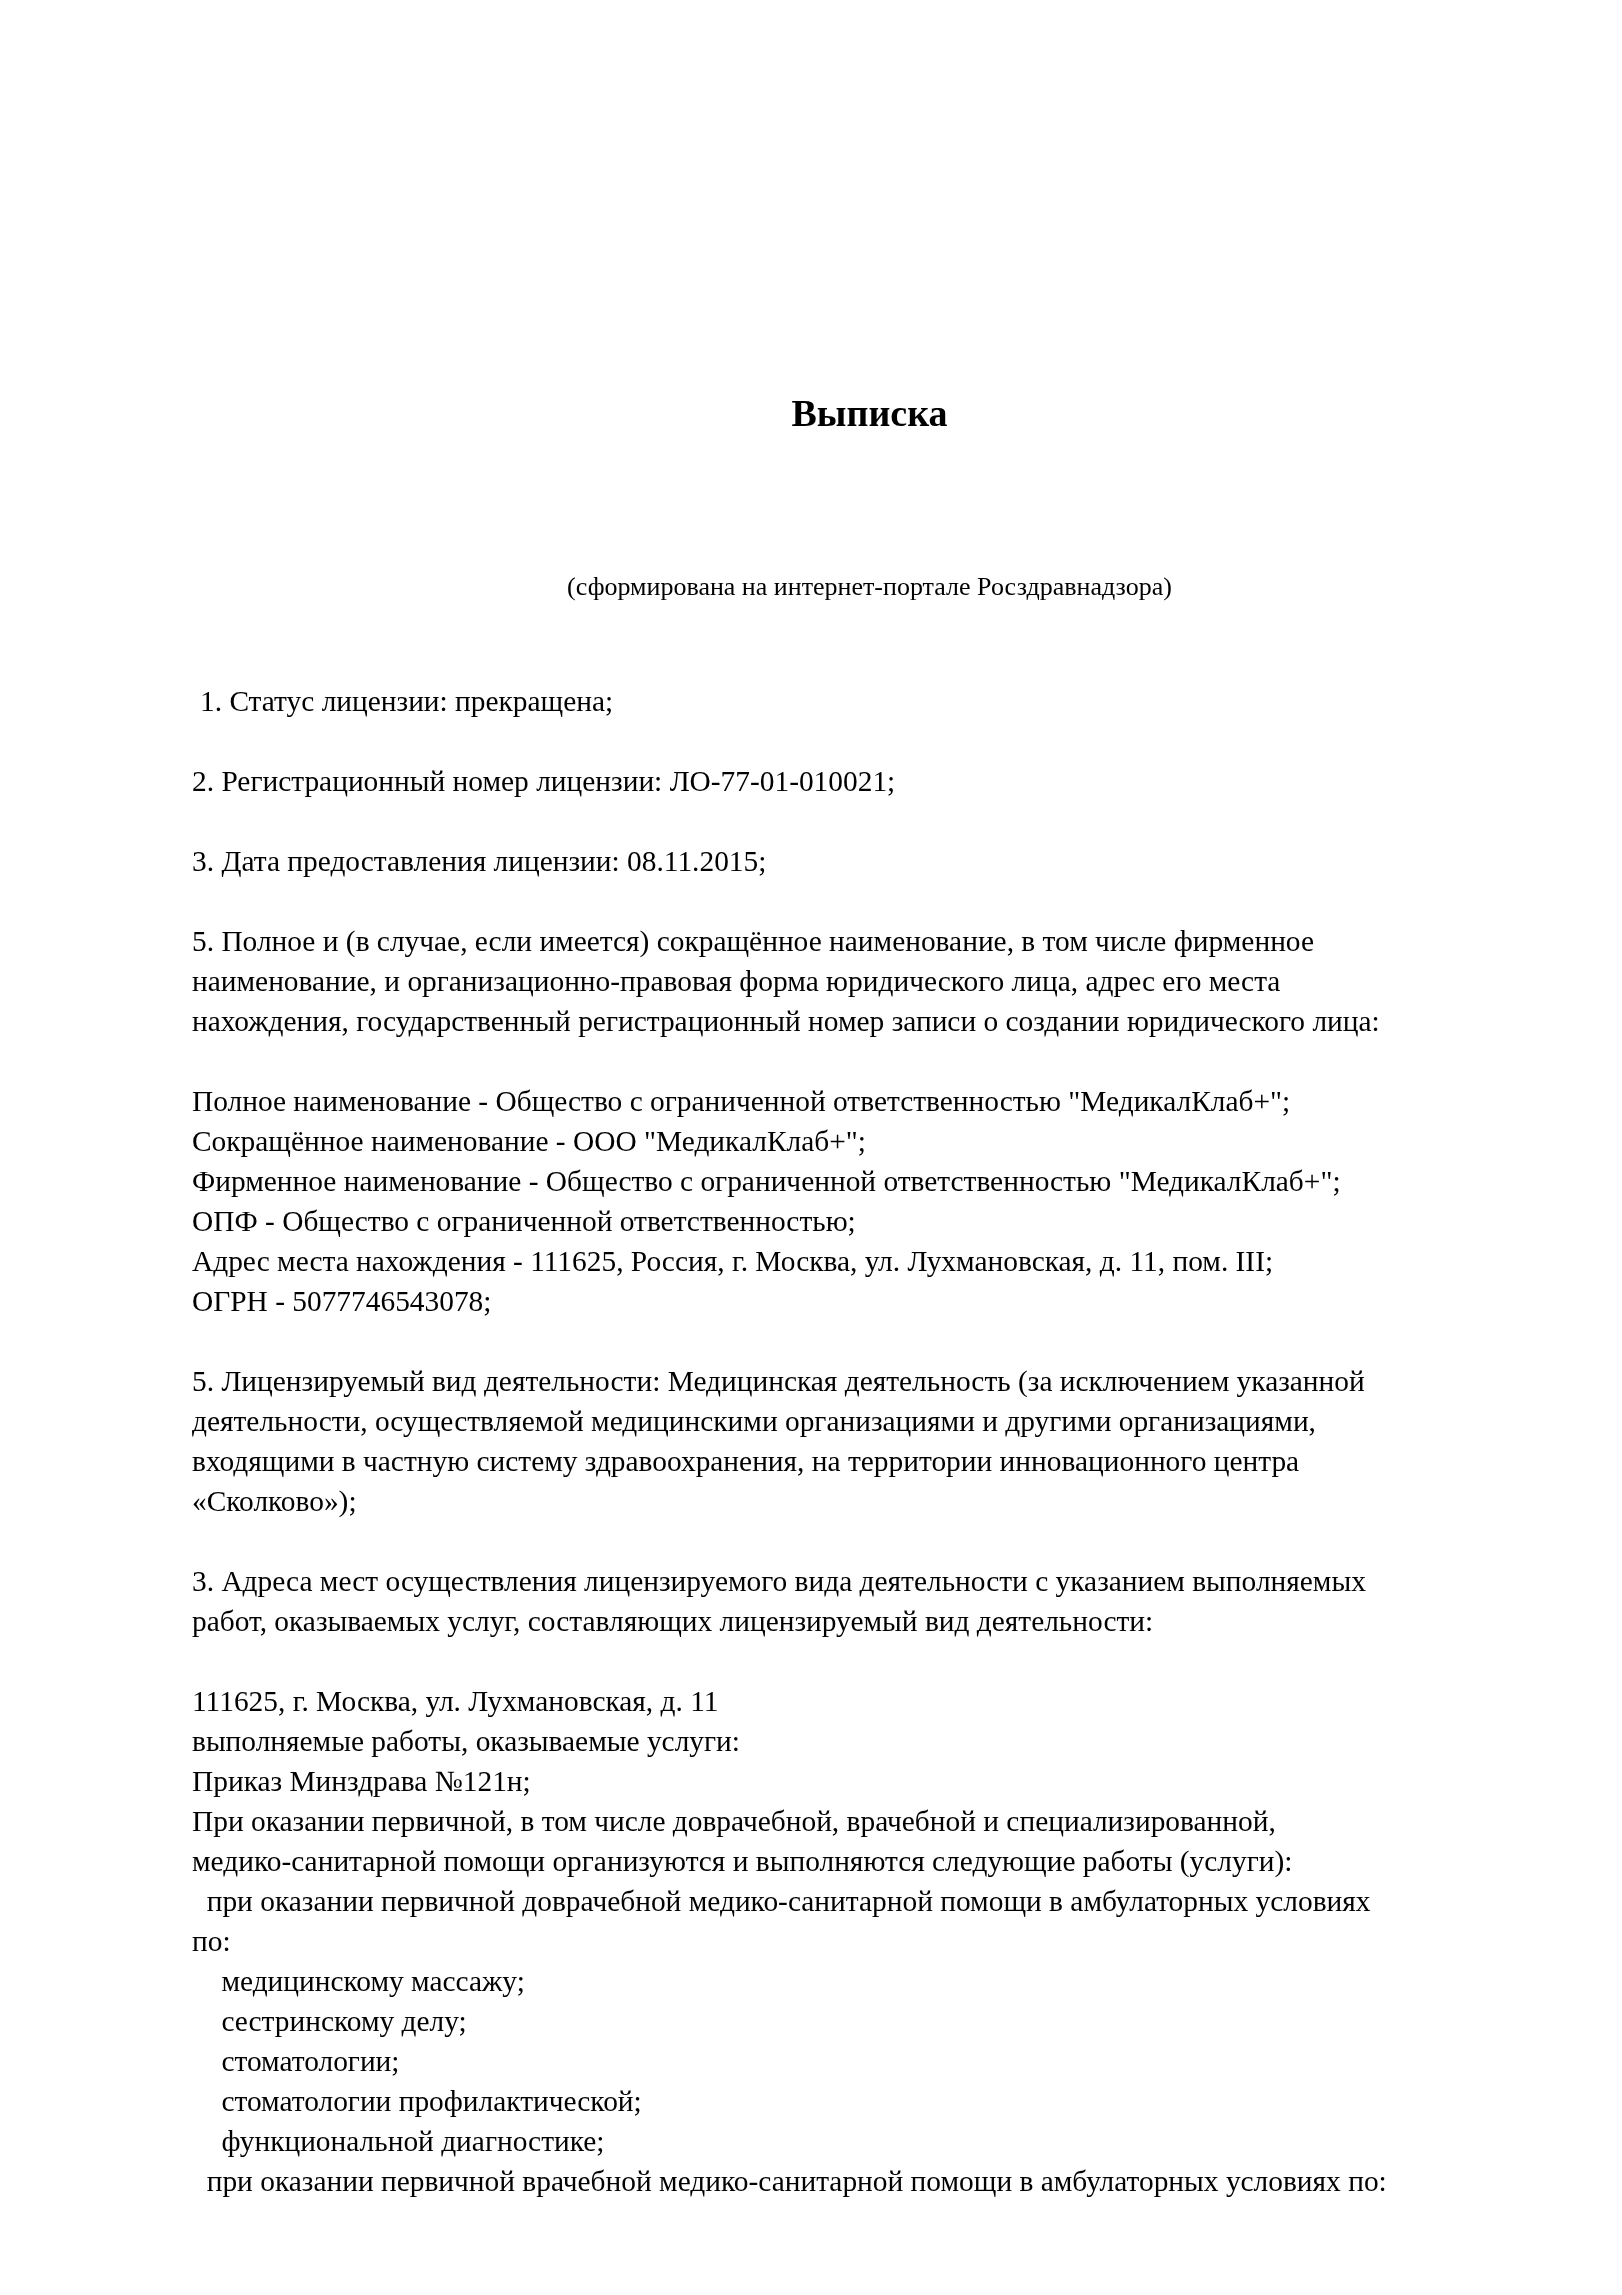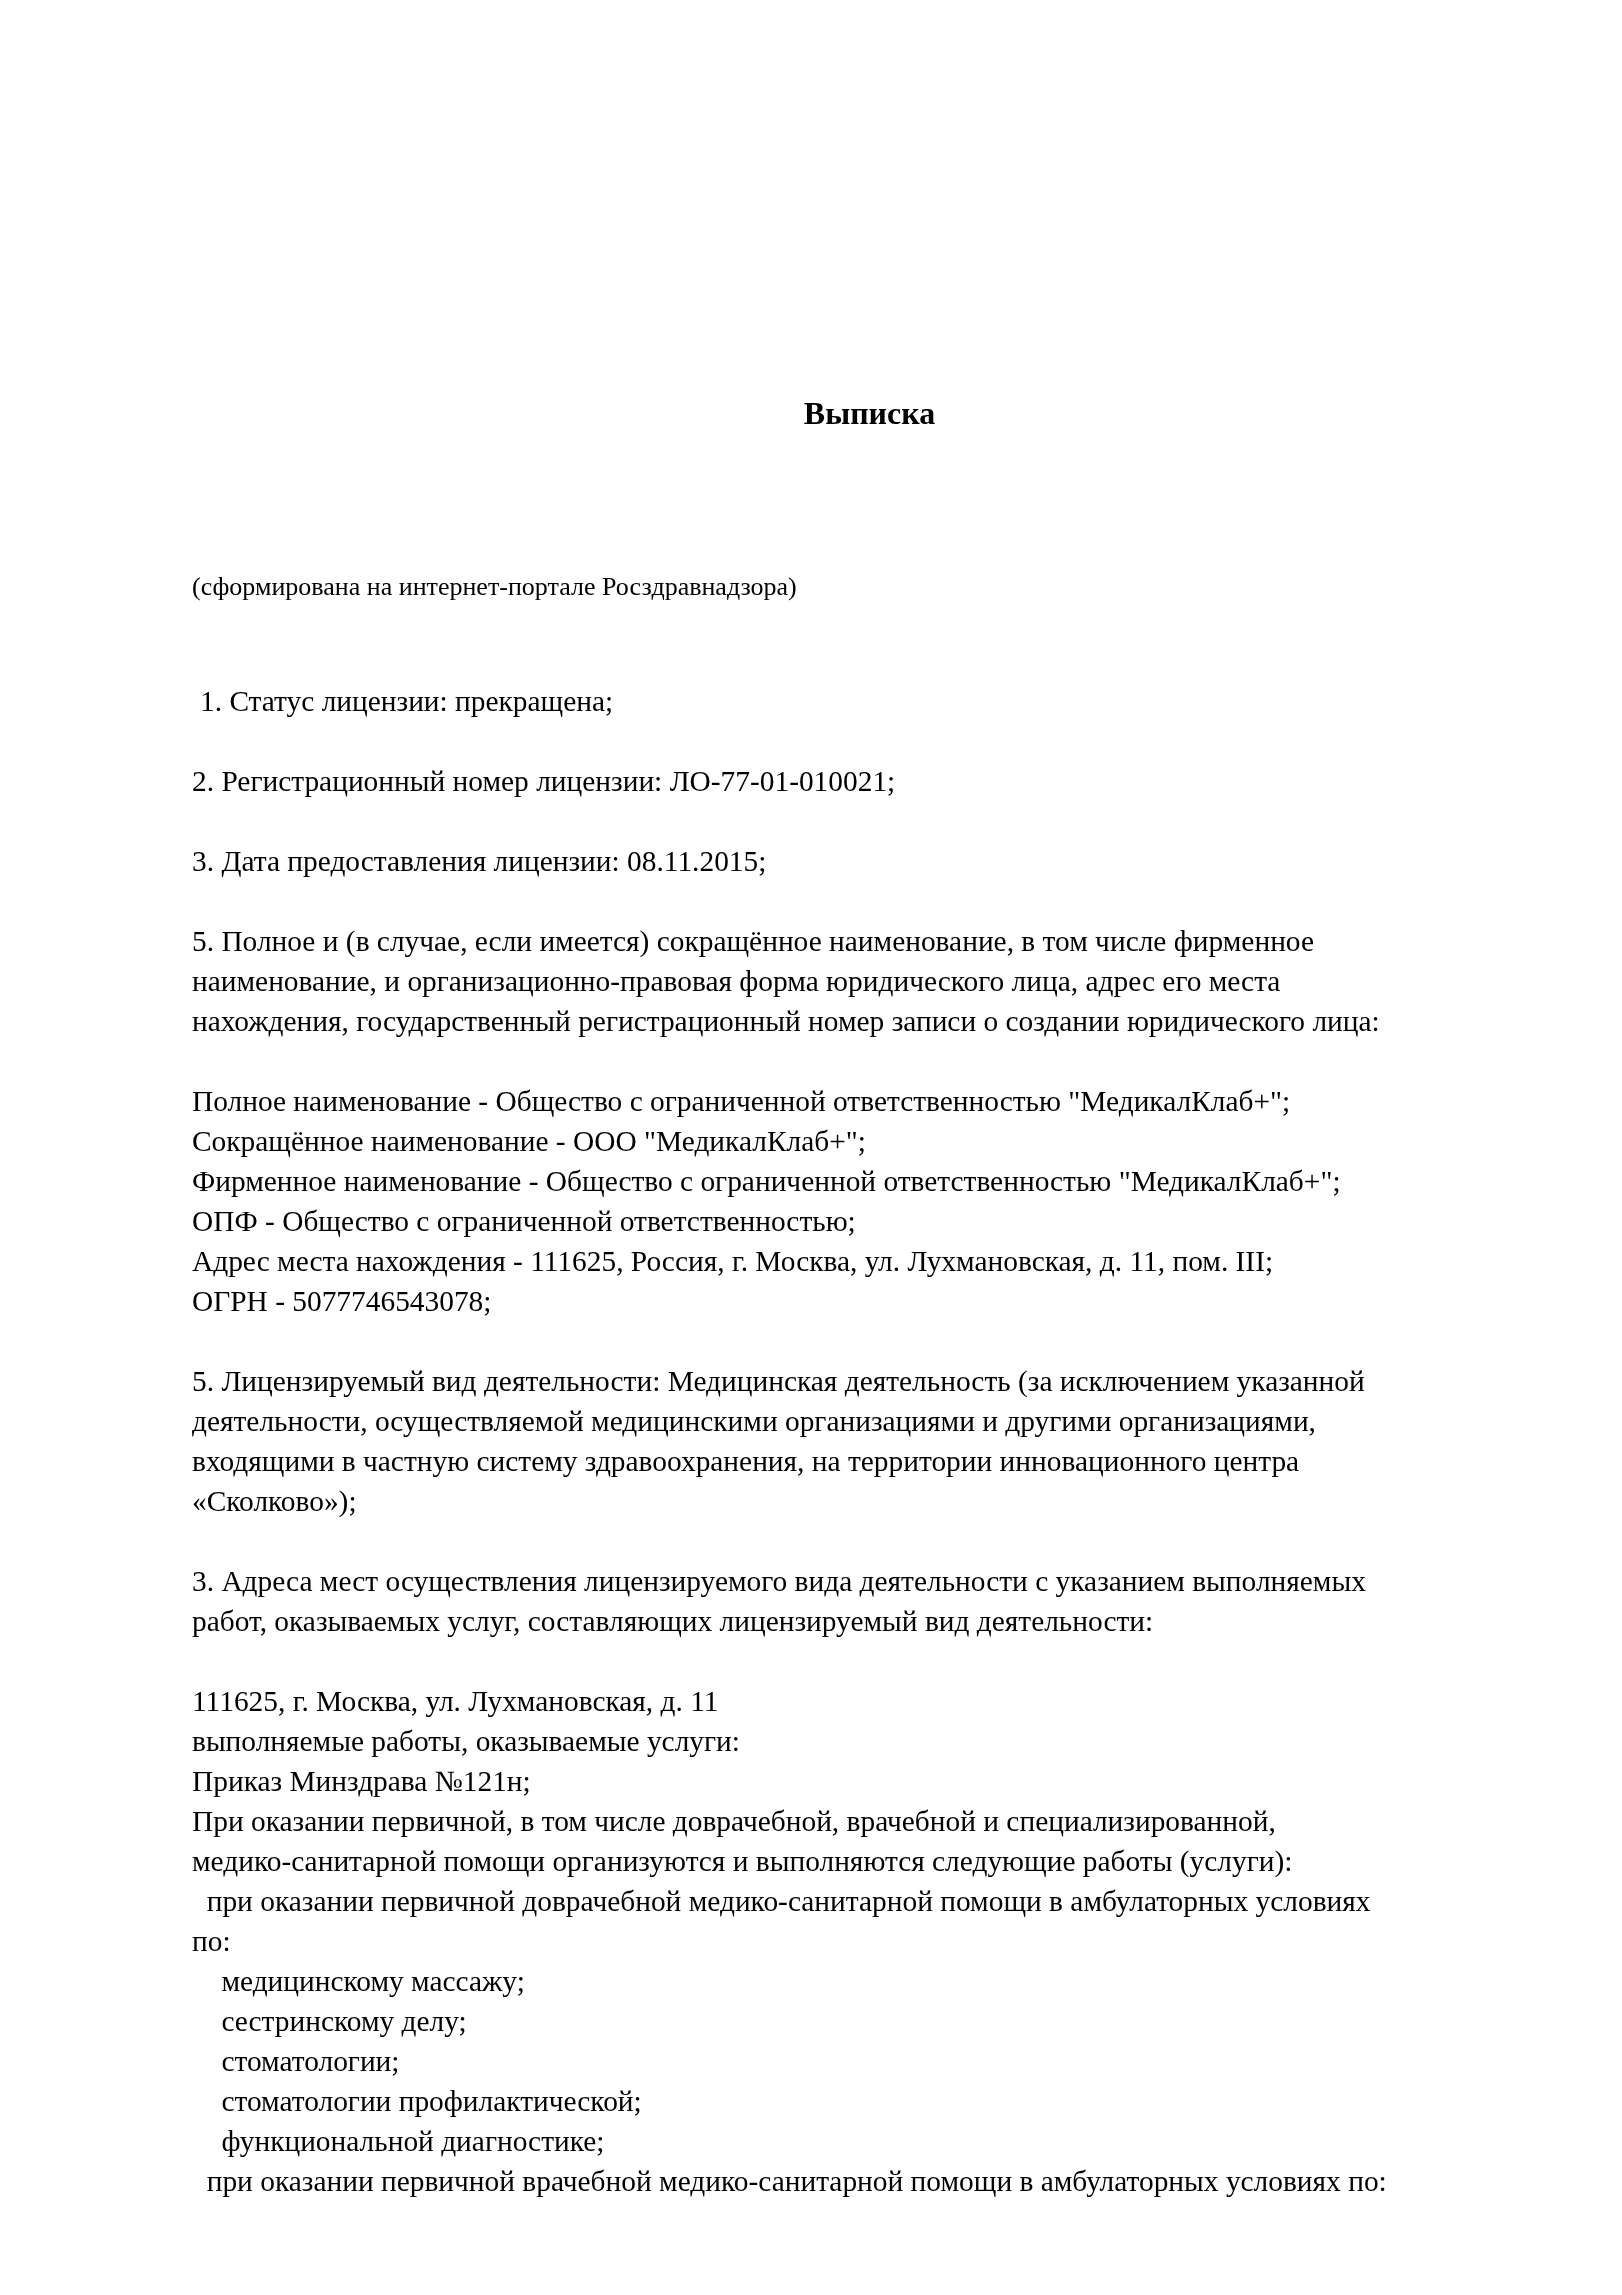--- a/index.html
+++ b/index.html
@@ -14,27 +14,27 @@
     background: #ffffff;
     color: #000000;
     font-family: "Liberation Serif", "DejaVu Serif", serif;
     box-sizing: border-box;
     padding: 293px 75px 0 192px;
     overflow: hidden;
   }
   .doc-title {
     text-align: center;
     font-weight: bold;
-    font-size: 32px;
+    font-size: 38px;
     line-height: 48px;
     white-space: pre;
   }
   .doc-subtitle {
     margin-top: 37px;
-    text-align: left;
+    text-align: center;
     font-size: 26px;
     line-height: 34px;
     white-space: pre;
   }
   .doc-body {
     font-size: 29.4px;
     line-height: 40px;
   }
   .para {
     margin: 40px 0 0 0;

